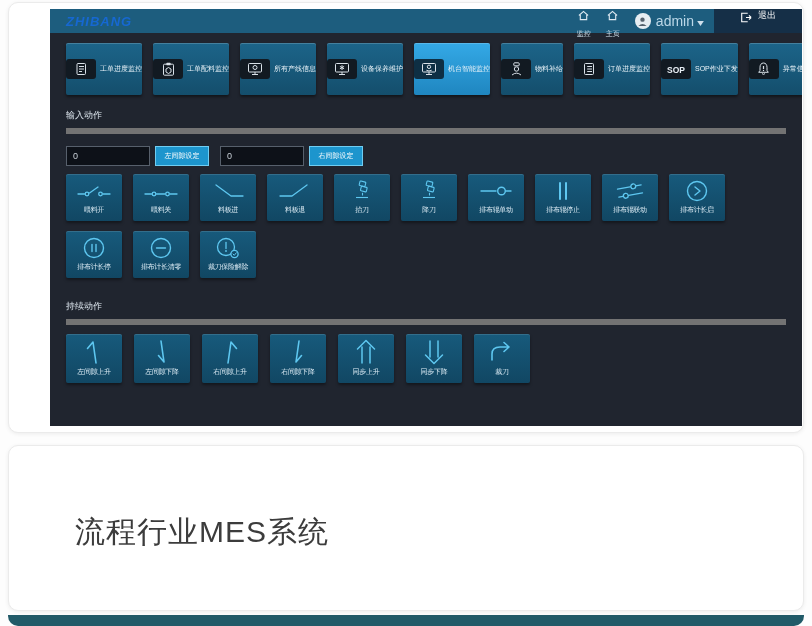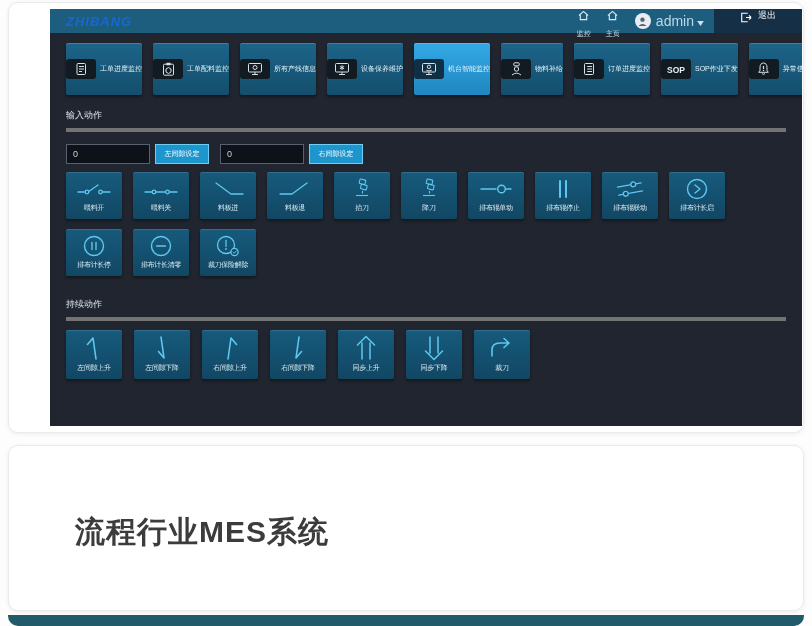--- a/index.html
+++ b/index.html
@@ -32,41 +32,41 @@
     background:linear-gradient(180deg,#1c6489,#144e6c); box-shadow:inset 0 1px 0 rgba(255,255,255,.18), 0 2px 3px rgba(0,0,0,.45); cursor:pointer; }
   .top-tile.active { background:linear-gradient(180deg,#34a9e6,#1f86c0); }
   .top-tile.disabled { background:#41464f; }
   .icon-sq { width:30px; height:20px; background:#121a22; border-radius:3px; display:flex; align-items:center; justify-content:center; }
   .top-tile.active .icon-sq { background:#0e2f44; }
   .top-tile.disabled .icon-sq { background:#30353e; }
   .top-tile .lbl { font-size:7px; color:#eaf3f9; white-space:nowrap; }
   .top-tile.disabled .lbl { color:#ced3d9; }
 
   
-  .section-title { margin:0 16px; font-size:9px; color:#dde6ee; padding-bottom:6px; border-bottom:4px solid #737373; }
+  .section-title { margin:0 16px; font-size:9px; color:#dde6ee; padding-bottom:6px; border-bottom:6px solid #737373; }
   .mt14 { margin-top:14px; } .mt16 { margin-top:16px; } .mt22 { margin-top:22px; }
 
   .input-row { display:flex; gap:11px; margin:12px 16px 0; }
   .input-group { display:flex; align-items:center; }
   .gap-input { width:84px; height:20px; background:#0d1118; border:1px solid #57606c; color:#c9d0d8; font-size:9px; padding:0 6px; font-family:"Liberation Sans",sans-serif; }
   .gap-btn { width:54px; height:20px; margin-left:5px; background:#1d95cd; border:1px solid #6fcdf2; color:#fff; font-size:7px; cursor:pointer; font-family:"Liberation Sans",sans-serif; }
 
   .action-row { display:flex; gap:11px; margin:8px 16px 0; }
   .action-row.first { margin-top:8px; }
   .action-tile { width:56px; border-radius:2px; display:flex; flex-direction:column; align-items:center; justify-content:center; gap:3px;
     background:linear-gradient(180deg,#175a7c,#114763); box-shadow:inset 0 1px 0 rgba(255,255,255,.12), 0 2px 3px rgba(0,0,0,.4); cursor:pointer; }
   .single .action-tile { height:47px; }
   .cont .action-tile { height:49px; }
   .cont.action-row { gap:12px; margin-top:9px; }
   .action-tile .lbl { font-size:7px; color:#ddecf5; white-space:nowrap; letter-spacing:-0.3px; }
   .ic { display:flex; align-items:center; justify-content:center; height:24px; }
   .single .ic { height:22px; }
 
   
-  .mes-title { position:absolute; left:66px; top:66px; font-size:30px; font-weight:bold; color:#3c3c3c; letter-spacing:1px; }
+  .mes-title { position:absolute; left:66px; top:66px; font-size:30px; font-weight:normal; color:#3c3c3c; letter-spacing:1px; }
   .features { position:absolute; left:394px; top:20px; }
   .feat-row { display:flex; height:43px; align-items:center; }
   .feat { width:176px; font-size:17px; font-weight:bold; font-style:italic; color:#2d2d2d; }
   .feat.c2 { width:auto; }
 </style>
 </head>
 <body>
 
 <div class="page">
 

